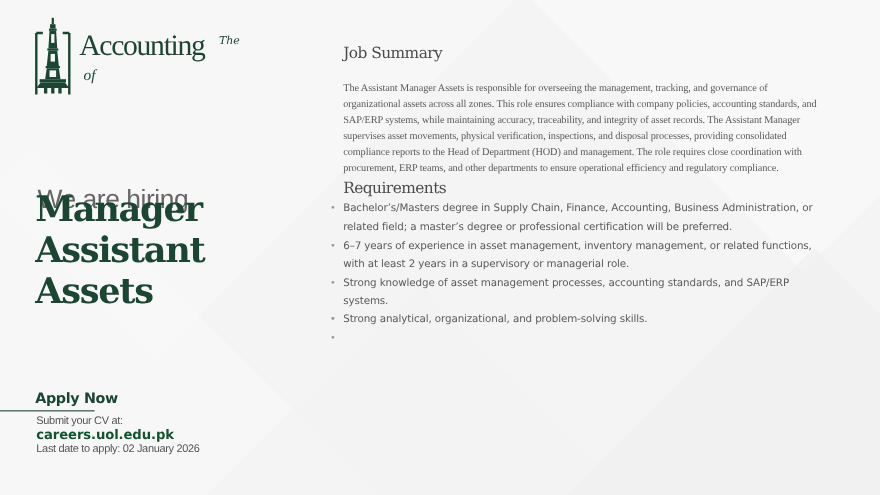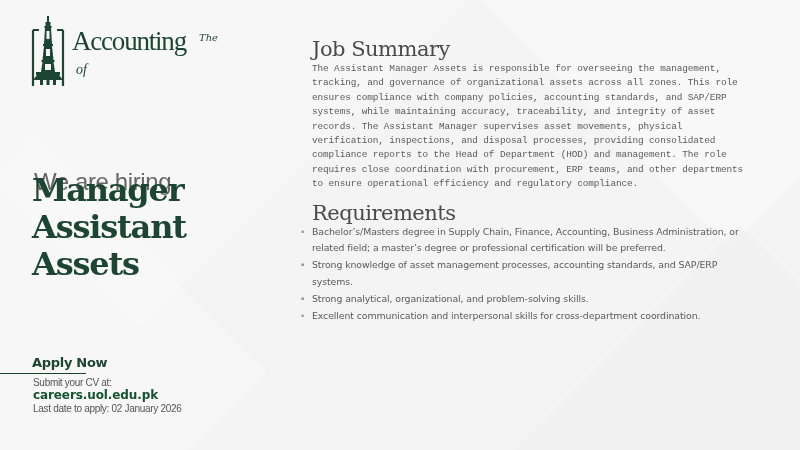--- a/index.html
+++ b/index.html
@@ -29,23 +29,23 @@
   .hiring { position:absolute; left:34px; top:144px; font-family:"Liberation Sans", sans-serif; font-size:24px; color:#666; letter-spacing:-.4px; z-index:1;margin-top:24px; }
   .title { position:absolute; left:32px; top:172px; font-family:"DejaVu Serif", serif; font-weight:bold; font-size:32px; line-height:37px; color:#1d4533; letter-spacing:-1.2px; z-index:1; }
 
   .apply { position:absolute; left:32px; top:355px; font-family:"DejaVu Sans", sans-serif; font-weight:bold; font-size:13px; color:#1d4533; letter-spacing:-.3px; z-index:1; }
   .apply-line { position:absolute; left:0; top:373px; width:86px; height:1px; background:#1d4533; z-index:1; }
   .submit { position:absolute; left:33px; top:377px; font-family:"Liberation Sans", sans-serif; font-size:10px; color:#555; letter-spacing:-.3px; z-index:1; }
   .site { position:absolute; left:33px; top:388px; font-family:"DejaVu Sans", sans-serif; font-weight:bold; font-size:12px; color:#14532d; letter-spacing:-.1px; z-index:1; }
   .lastdate { position:absolute; left:33px; top:403px; font-family:"Liberation Sans", sans-serif; font-size:10px; color:#555; letter-spacing:-.3px; z-index:1; }
 
   .right { position:absolute; left:312px; top:40px; width:440px; z-index:1; color:#5b5b5b; }
-  .h2 { font-family:"DejaVu Serif", serif; font-size:21px; color:#4a4a4a; letter-spacing:-.5px; line-height:18px; }
-  .summary { font-family:Liberation Mono, monospace; font-size:9.4px; line-height:14.4px; letter-spacing:-.1px; color:#5a5a5a; margin-top:4px; }
-  .h2.req { margin-top:12px; }
+  .h2 { font-family:"DejaVu Serif", serif; font-size:14px; color:#4a4a4a; letter-spacing:-.5px; line-height:18px; }
+  .summary { font-family:Liberation Serif, serif; font-size:9.4px; line-height:14.4px; letter-spacing:-.1px; color:#5a5a5a; margin-top:16px; }
+  .h2.req { margin-top:2px; }
   .reqs { list-style:none; margin-top:2px; }
   .reqs li { position:relative; font-family:"DejaVu Sans", sans-serif; font-size:9.4px; line-height:16.8px; color:#5a5a5a; letter-spacing:-.1px; padding-left:0; }
   .reqs li .bullet { position:absolute; left:-12px; top:0; color:#9a9a9a; font-size:9px; }
 </style>
 </head>
 <body>
 
 <div class="bg">
   <div class="shape s1"></div>
   <div class="shape s2"></div>
@@ -101,19 +101,19 @@
 <div class="submit">Submit your CV at:</div>
 <div class="site">careers.uol.edu.pk</div>
 <div class="lastdate">Last date to apply: 02 January 2026</div>
 
 <div class="right">
   <div class="h2">Job Summary</div>
   <p class="summary">The Assistant Manager Assets is responsible for overseeing the management, tracking, and governance of organizational assets across all zones. This role ensures compliance with company policies, accounting standards, and SAP/ERP systems, while maintaining accuracy, traceability, and integrity of asset records. The Assistant Manager supervises asset movements, physical verification, inspections, and disposal processes, providing consolidated compliance reports to the Head of Department (HOD) and management. The role requires close coordination with procurement, ERP teams, and other departments to ensure operational efficiency and regulatory compliance.</p>
   <div class="h2 req">Requirements</div>
   <ul class="reqs">
     <li><span class="bullet">•</span><span>Bachelor’s/Masters degree in Supply Chain, Finance, Accounting, Business Administration, or related field; a master’s degree or professional certification will be preferred.</span></li>
-    <li><span class="bullet">•</span></li>
+    <li><span class="bullet">•</span><span>6–7 years of experience in asset management, inventory management, or related functions, with at least 2 years in a supervisory or managerial role.</span></li>
     <li><span class="bullet">•</span><span>Strong knowledge of asset management processes, accounting standards, and SAP/ERP systems.</span></li>
     <li><span class="bullet">•</span></li>
     <li><span class="bullet">•</span><span>Strong analytical, organizational, and problem-solving skills.</span></li>
-    <li><span class="bullet">•</span><span>Excellent communication and interpersonal skills for cross-department coordination.</span></li>
+    <li><span class="bullet">•</span></li>
   </ul>
 </div>
 
 </body></html>

